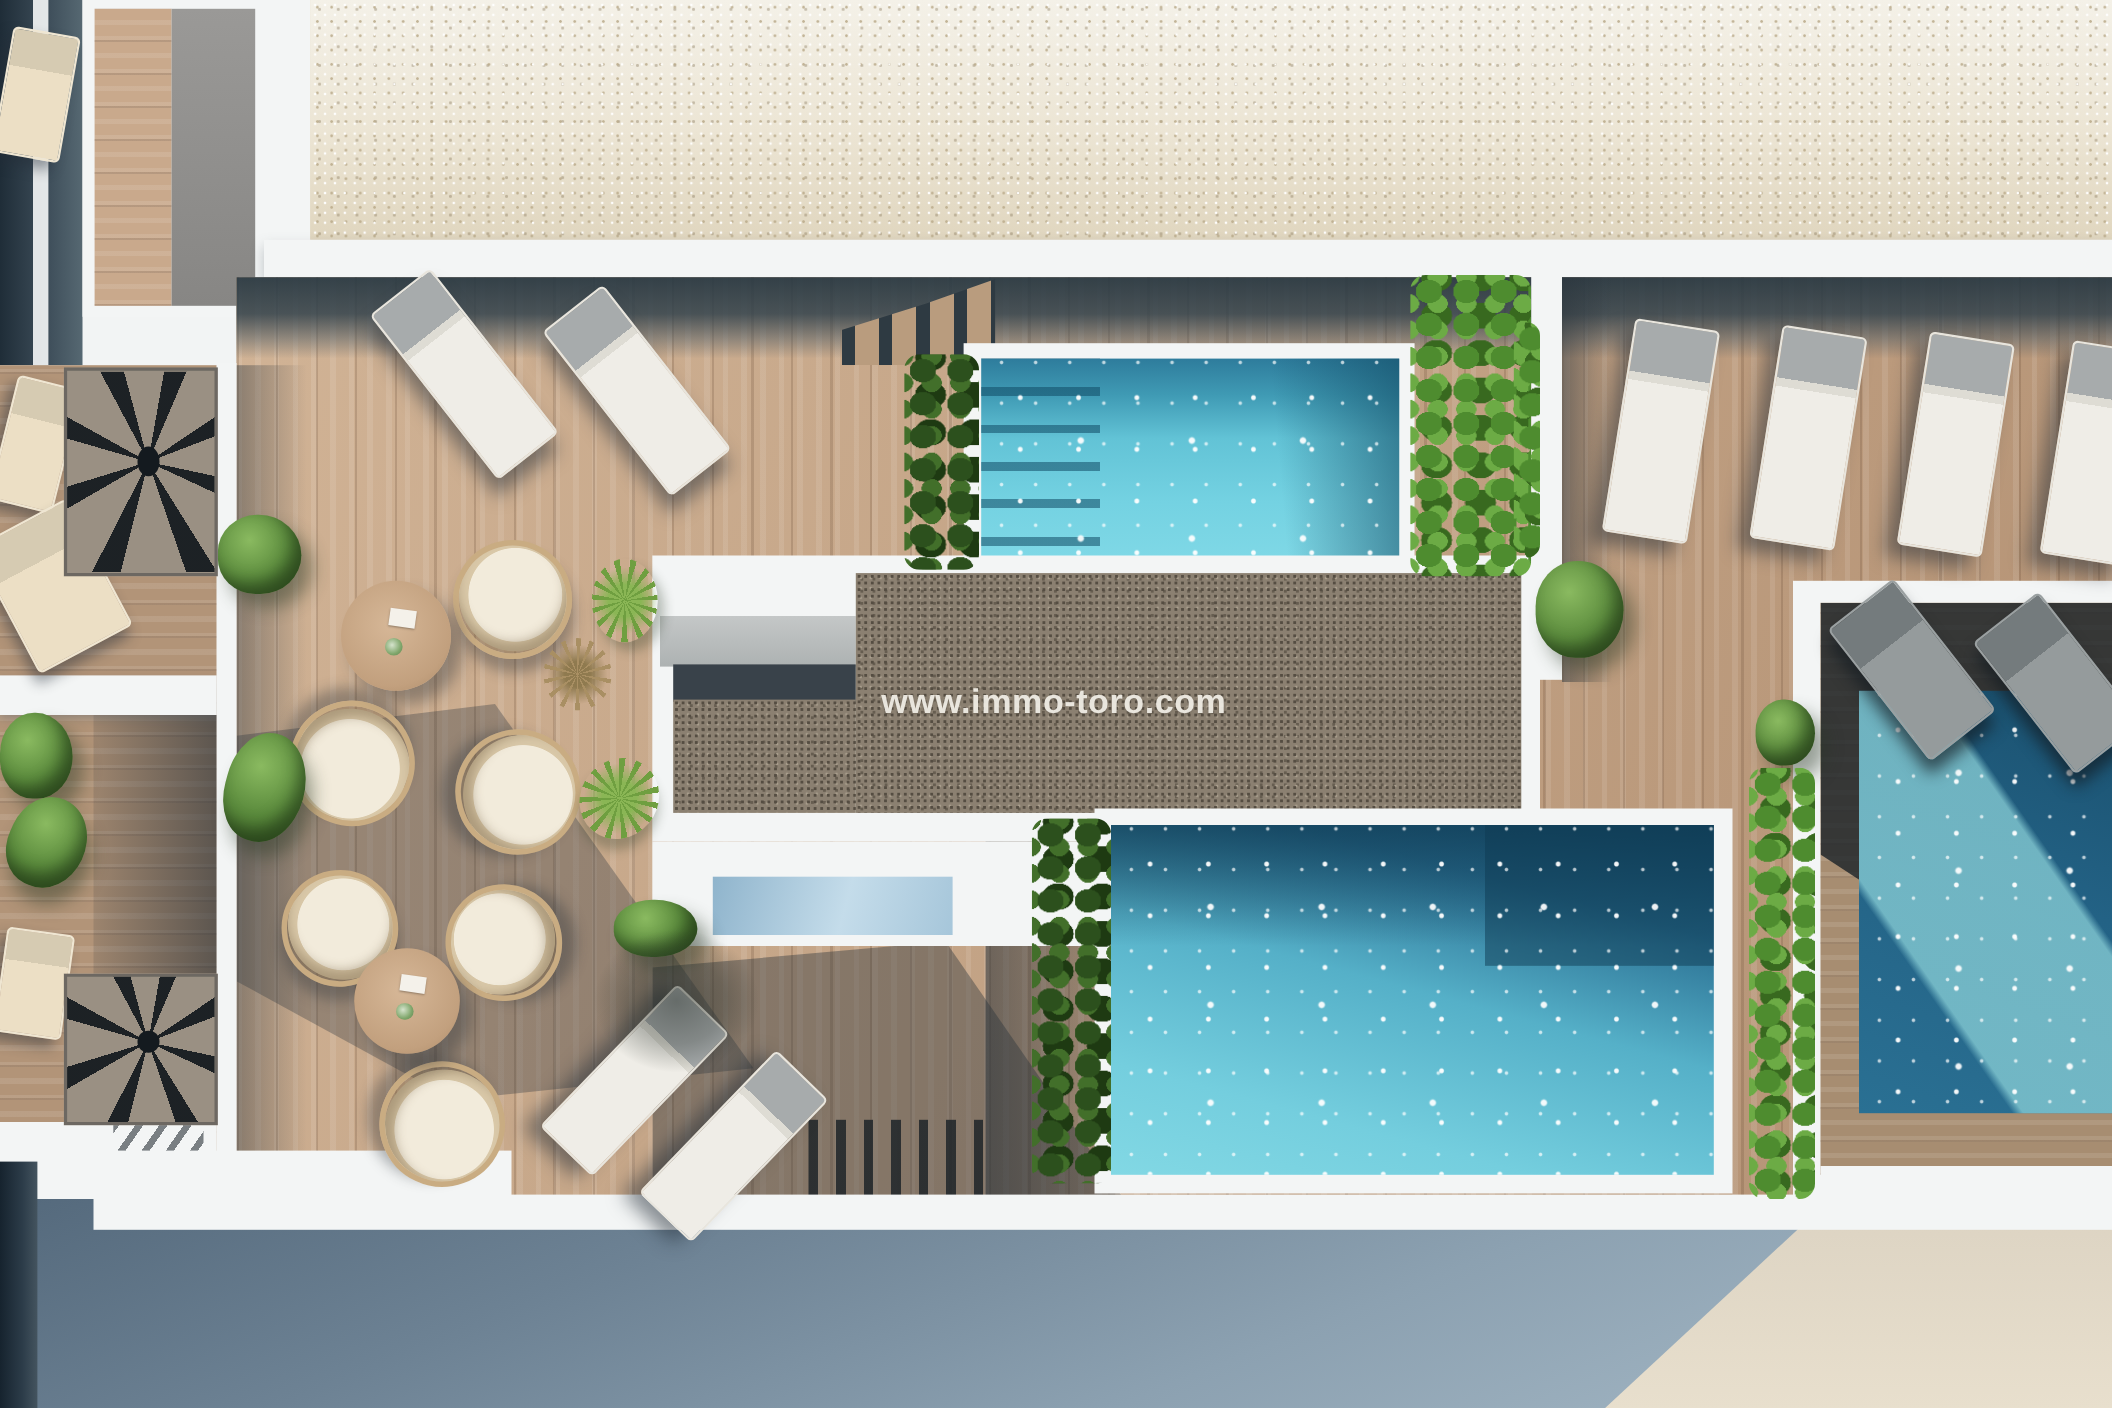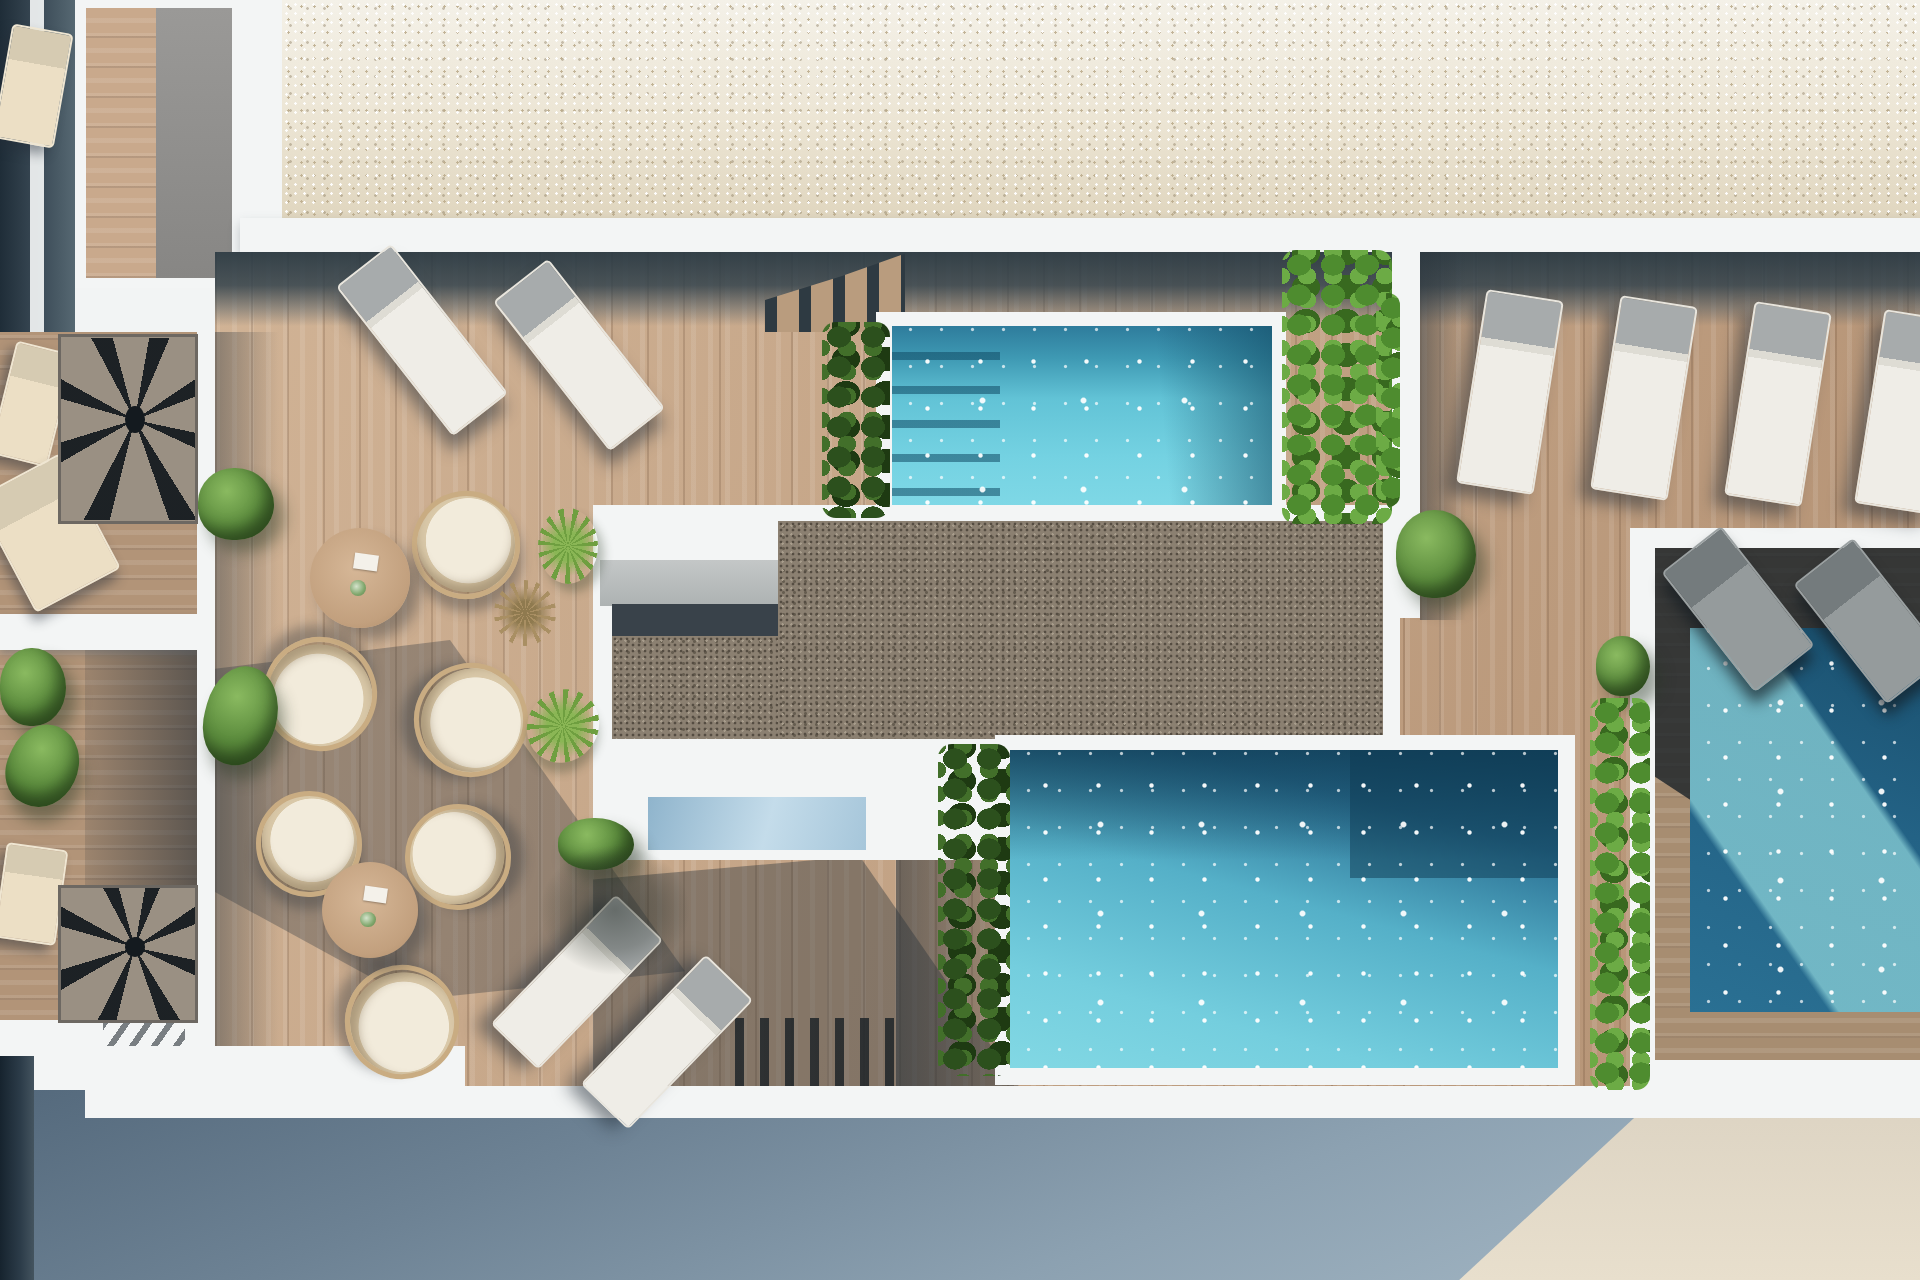--- a/index.html
+++ b/index.html
@@ -209,13 +209,14 @@
       <div class="fx vine dark" style="left: 822px; top: 322px; width: 68px; height: 196px;"></div>
       <div class="fx vine" style="left: 1282px; top: 250px; width: 110px; height: 274px;"></div>
       <div class="fx vine" style="left: 1376px; top: 293px; width: 24px; height: 214px;"></div>
       <div class="fx vine dark" style="left: 938px; top: 744px; width: 72px; height: 332px;"></div>
       <div class="fx vine" style="left: 1590px; top: 698px; width: 60px; height: 392px;"></div>
       <div class="fx spiral" style="left: 58px; top: 334px; width: 140px; height: 190px;"></div>
       <div class="fx spiral" style="left: 58px; top: 885px; width: 140px; height: 138px;"></div>
       <div class="fx shadeblob" style="left: 540px; top: 845px; width: 150px; height: 130px;"></div>
     </div>
 
+  <div class="abs watermark" style="left:748px;top:620px;width:420px;height:40px;z-index:60;">www.immo-toro.com</div>
 </div>
 
 </body></html>

